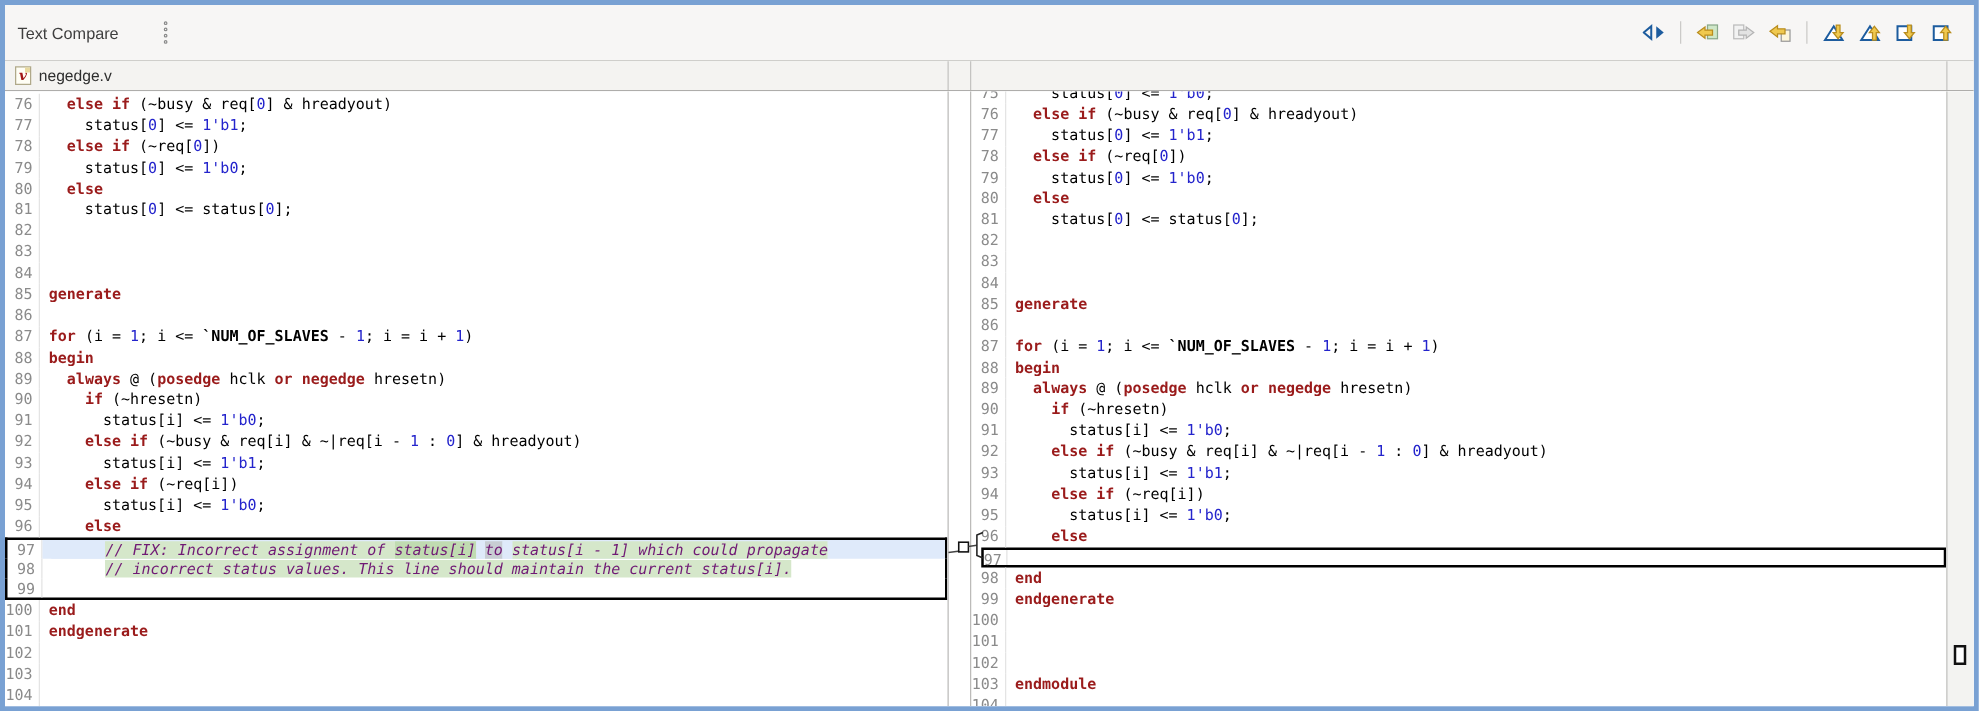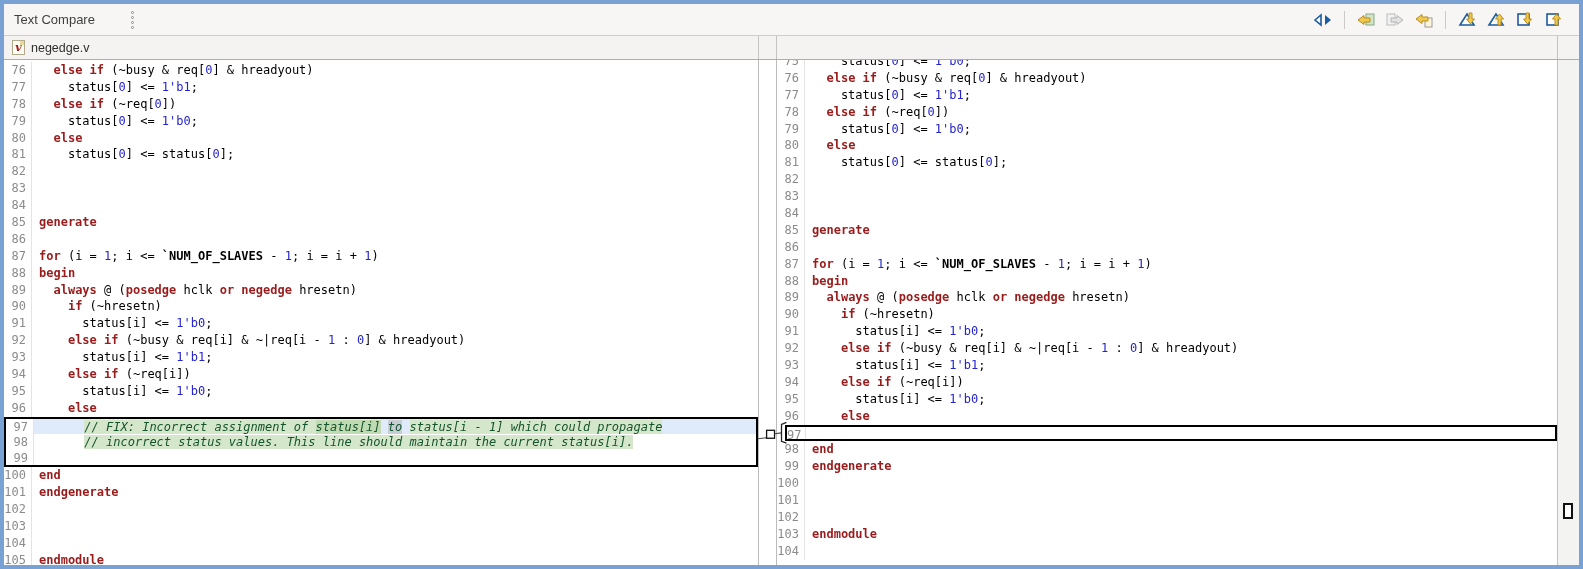--- a/index.html
+++ b/index.html
@@ -7,21 +7,21 @@
 
   .window{
     width:1583px; height:569px;
     border:4px solid #79a1d3;
     display:flex; flex-direction:column;
     background:#fff; overflow:hidden; position:relative;
   }
 
   
   .header{
-    height:32px; flex:none; background:#f7f6f5;
+    height:45px; flex:none; background:#f7f6f5;
     border-bottom:1px solid #cfcecb;
     display:flex; align-items:center; padding:0 10px;
   }
   .header-title{ font-size:13px; color:#3f3f3f; }
   .dots-icon{ margin-left:36px; display:flex; flex-direction:column; gap:2px; cursor:pointer; }
   .dots-icon i{ width:3px; height:3px; border-radius:50%; background:#fff; border:1px solid #8a8a8a; display:block; }
   .toolbar{ margin-left:auto; display:flex; align-items:center; gap:7px; padding-right:4px; }
   .tb-btn{ width:22px; height:22px; display:flex; align-items:center; justify-content:center; cursor:pointer; }
   .tb-sep{ width:1px; height:18px; background:#cbcac8; margin:0 3px; }
 
@@ -51,21 +51,21 @@
     font-family:"DejaVu Sans Mono", monospace; font-size:12px;
     white-space:pre; align-items:stretch;
   }
   .ln{ width:28px; flex:none; text-align:right; padding-right:5px; color:#8b8b8b; border-right:1px solid #e4e4e4; }
   .lc{ flex:1; padding-left:7px; color:#000; }
   .seg{ display:inline; }
 
   .kw{ color:#9a1b1b; font-weight:bold; }
   .num{ color:#2424cc; }
   .mac{ color:#000; font-weight:bold; }
-  .cmt{ color:#14532d; font-style:italic; }
+  .cmt{ color:#701a75; font-style:italic; }
   .bg-green{ background:#d5e7ca; }
   .bg-green2{ background:#c0dbb1; }
   .bg-gray{ background:#c8cdd3; }
   .bg-gray2{ background:#c9c9c9; }
   .bg-lblue{ background:#dfeafa; }
   .row-lblue .lc{ background:#dfeafa; }
 
   .box-top{ border:2px solid #000; border-bottom:none; }
   .box-mid{ border-left:2px solid #000; border-right:2px solid #000; }
   .box-bot{ border:2px solid #000; border-top:none; }

